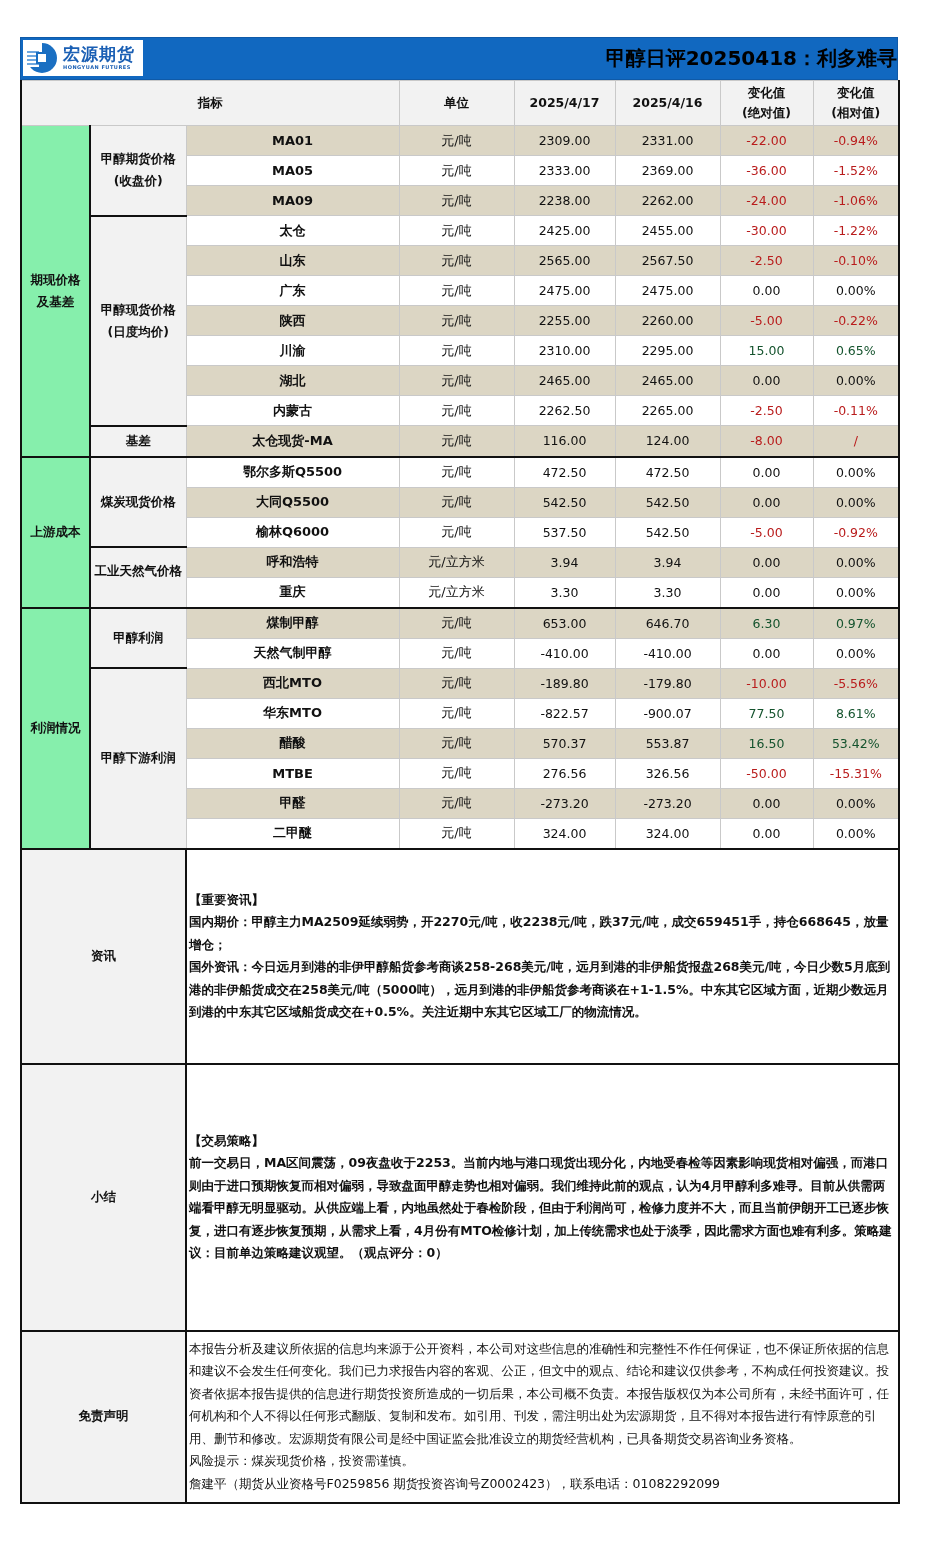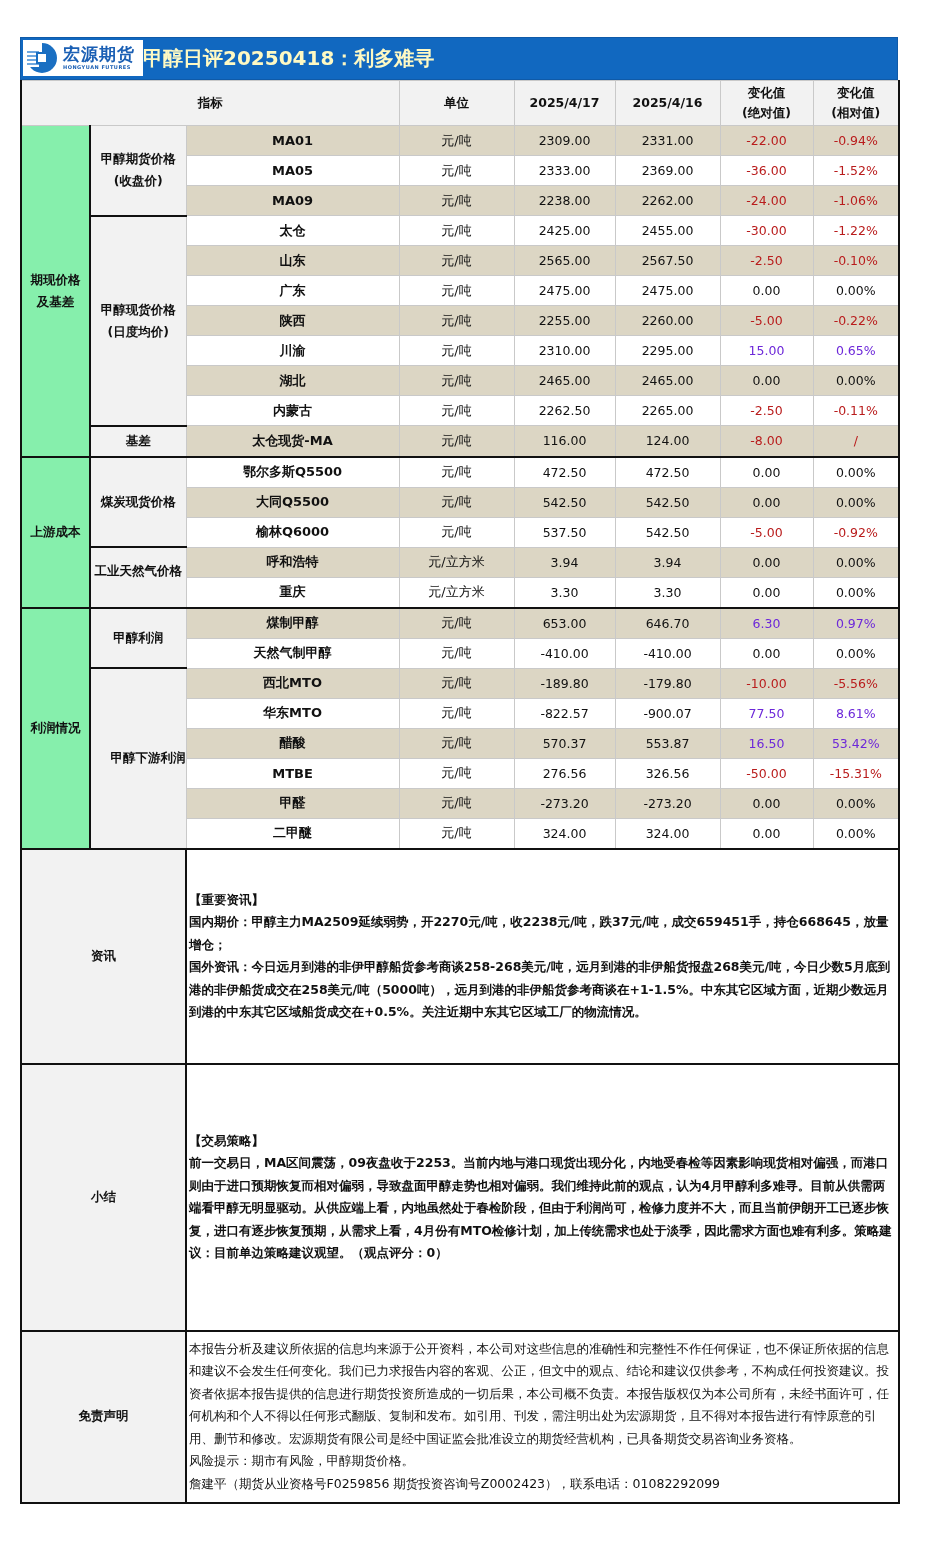--- a/index.html
+++ b/index.html
@@ -7,33 +7,33 @@
   .page { position:absolute; left:20px; top:37px; width:878px; }
   .banner { position:relative; height:41px; background:#1168c0; border:1px solid #0f5aa8; }
   .logo { position:absolute; left:2px; top:2px; width:120px; height:36px; background:#ffffff; display:flex; align-items:center; }
   .logo-mark { width:30px; height:30px; margin-left:4px; position:relative; }
   .logo-mark .ring { position:absolute; inset:0; border-radius:50%; background:conic-gradient(#1a6fc2 0 300deg, #ffffff 300deg 360deg); }
   .logo-mark .hole { position:absolute; left:9px; top:9px; width:12px; height:12px; background:#ffffff; border:2px solid #1a6fc2; box-sizing:border-box; }
   .logo-mark .lines { position:absolute; left:0; top:6px; width:12px; height:18px; background:repeating-linear-gradient(#ffffff 0 2px, #6fa8e0 2px 4px); }
   .logo-text { margin-left:6px; display:flex; flex-direction:column; }
   .logo-cn { color:#1a5fb4; font-weight:bold; font-size:17px; line-height:19px; letter-spacing:1px; }
   .logo-en { color:#1a5fb4; font-size:5px; line-height:7px; font-weight:bold; letter-spacing:0.5px; }
-  .banner-title { position:absolute; left:122px; right:0; top:0; height:41px; line-height:41px; text-align:left; color:#fef9c3; font-weight:bold; font-size:20px; }
+  .banner-title { position:absolute; left:122px; right:0; top:0; height:41px; line-height:41px; text-align:right; color:#000000; font-weight:bold; font-size:20px; }
 
   table.grid { border-collapse:collapse; table-layout:fixed; width:878px; font-size:13px; }
   table.grid td, table.grid th { border:1px solid #c9c9c9; text-align:center; vertical-align:middle; padding:0; overflow:hidden; }
   .hdr th { height:44px; background:#f2f2f2; font-weight:bold; font-size:12.5px; border-top:2px solid #111; border-bottom:2px solid #111; line-height:20px; }
   .sec { background:#86efac; font-weight:bold; font-size:12.5px; line-height:22px; border-right:2px solid #111 !important; border-left:2px solid #111 !important; }
   .sub { background:#f2f2f2; font-weight:bold; font-size:12.5px; line-height:22px; border-right:1px solid #c9c9c9; }
   tr.row td { height:29px; }
   tr.row.alt td.d { background:#dcd6c4; }
   tr.row td.d { background:#ffffff; }
   td.name { font-weight:bold; }
   td.num { font-family:"DejaVu Sans","Liberation Sans",sans-serif; font-size:12.5px; }
-  .pos { color:#6d28d9; }
+  .pos { color:#14532d; }
   .neg { color:#b91c1c; }
   .zero { color:#111; }
   td.lastcol { border-right:2px solid #111 !important; }
 
   .blk-label { background:#f2f2f2; font-weight:bold; font-size:12.5px; border-left:2px solid #111 !important; border-right:2px solid #111 !important; border-bottom:2px solid #111 !important; }
   .blk-text { text-align:left !important; vertical-align:middle; font-size:12.5px; line-height:22.5px; padding:0 2px !important; border-right:2px solid #111 !important; border-bottom:2px solid #111 !important; font-weight:bold; }
   .blk-text p { margin:0; }
   .disc-text { font-weight:normal; }
 </style>
 </head>
@@ -224,21 +224,21 @@
         </tr>
         <tr class="row">
           <td class="name d">天然气制甲醇</td>
           <td class="d">元/吨</td>
           <td class="d num">-410.00</td>
           <td class="d num">-410.00</td>
           <td class="d num zero">0.00</td>
           <td class="d num lastcol zero">0.00%</td>
         </tr>
         <tr class="row alt">
-          <td class="sub" rowspan="6" style="border-bottom: 2px solid rgb(17, 17, 17); border-right: 1px solid rgb(201, 201, 201); text-align: right;"><span>甲醇下游利润</span></td>
+          <td class="sub" rowspan="6" style="border-bottom: 2px solid rgb(17, 17, 17); border-right: 1px solid rgb(201, 201, 201);"><span>甲醇下游利润</span></td>
           <td class="name d">西北MTO</td>
           <td class="d">元/吨</td>
           <td class="d num">-189.80</td>
           <td class="d num">-179.80</td>
           <td class="d num neg">-10.00</td>
           <td class="d num lastcol neg">-5.56%</td>
         </tr>
         <tr class="row">
           <td class="name d">华东MTO</td>
           <td class="d">元/吨</td>
@@ -293,19 +293,19 @@
       <td colspan="2" class="blk-label" style="height:265px">小结</td>
       <td colspan="6" class="blk-text">
         <p>【交易策略】</p>
         <p>前一交易日，MA区间震荡，09夜盘收于2253。当前内地与港口现货出现分化，内地受春检等因素影响现货相对偏强，而港口则由于进口预期恢复而相对偏弱，导致盘面甲醇走势也相对偏弱。我们维持此前的观点，认为4月甲醇利多难寻。目前从供需两端看甲醇无明显驱动。从供应端上看，内地虽然处于春检阶段，但由于利润尚可，检修力度并不大，而且当前伊朗开工已逐步恢复，进口有逐步恢复预期，从需求上看，4月份有MTO检修计划，加上传统需求也处于淡季，因此需求方面也难有利多。策略建议：目前单边策略建议观望。（观点评分：0）</p>
       </td>
     </tr>
     <tr>
       <td colspan="2" class="blk-label" style="height:170px">免责声明</td>
       <td colspan="6" class="blk-text disc-text">
         <p>本报告分析及建议所依据的信息均来源于公开资料，本公司对这些信息的准确性和完整性不作任何保证，也不保证所依据的信息和建议不会发生任何变化。我们已力求报告内容的客观、公正，但文中的观点、结论和建议仅供参考，不构成任何投资建议。投资者依据本报告提供的信息进行期货投资所造成的一切后果，本公司概不负责。本报告版权仅为本公司所有，未经书面许可，任何机构和个人不得以任何形式翻版、复制和发布。如引用、刊发，需注明出处为宏源期货，且不得对本报告进行有悖原意的引用、删节和修改。宏源期货有限公司是经中国证监会批准设立的期货经营机构，已具备期货交易咨询业务资格。</p>
-        <p>风险提示：期市有风险，甲醇期货价格。</p>
+        <p>风险提示：煤炭现货价格，投资需谨慎。</p>
         <p>詹建平（期货从业资格号F0259856 期货投资咨询号Z0002423），联系电话：01082292099</p>
       </td>
     </tr>
   </tbody>
     </table>
 </div>
 
 </body></html>

